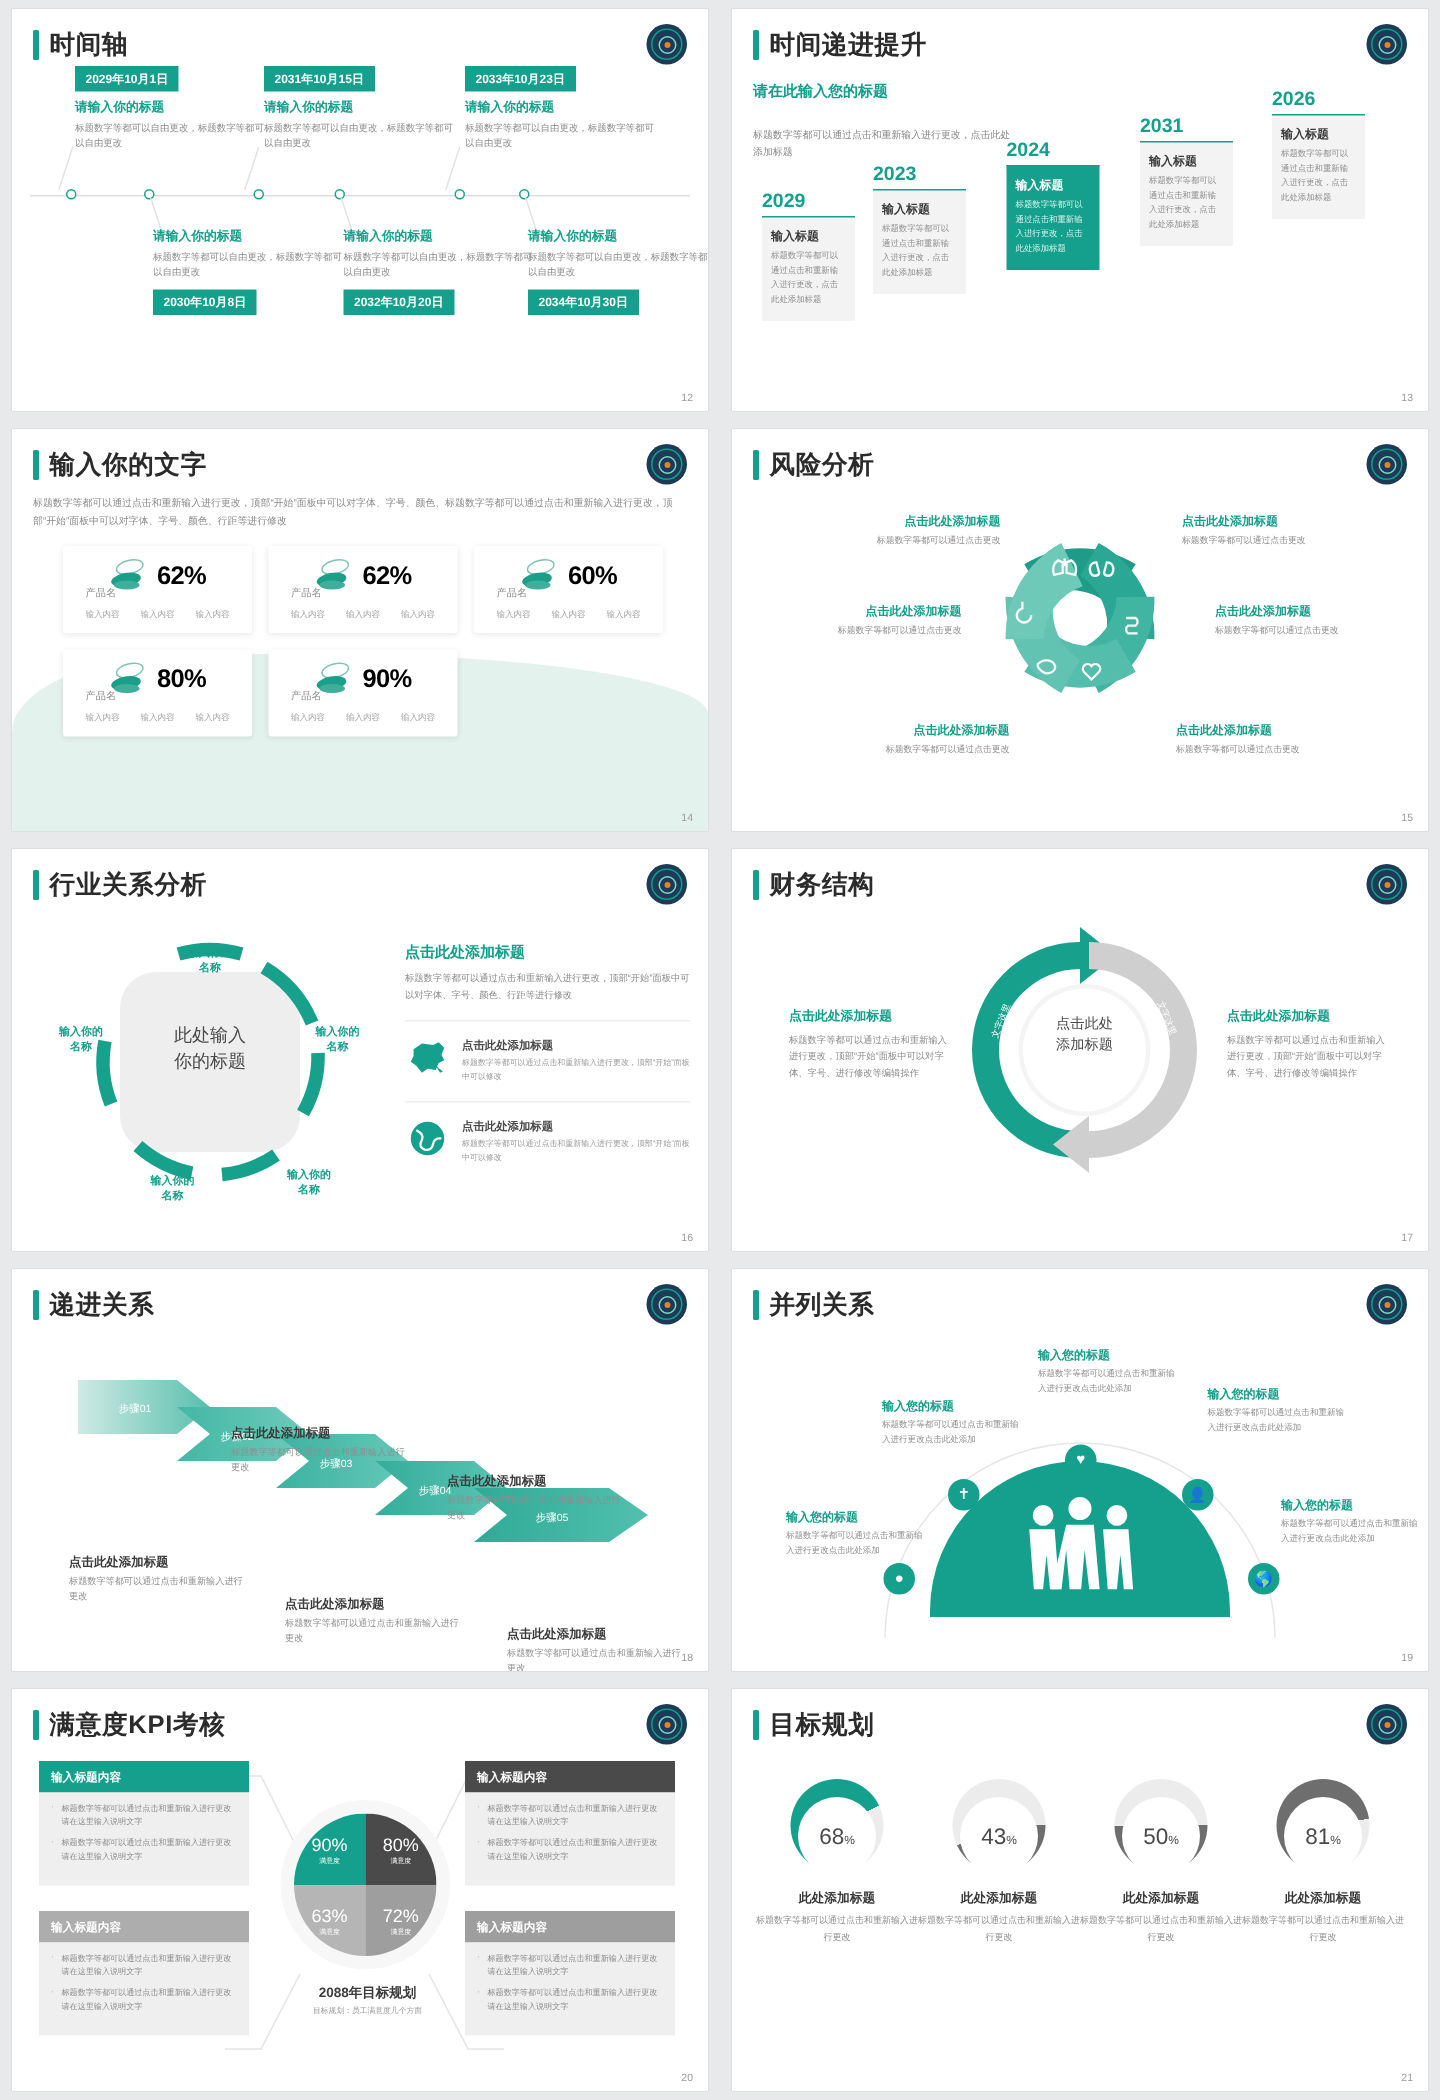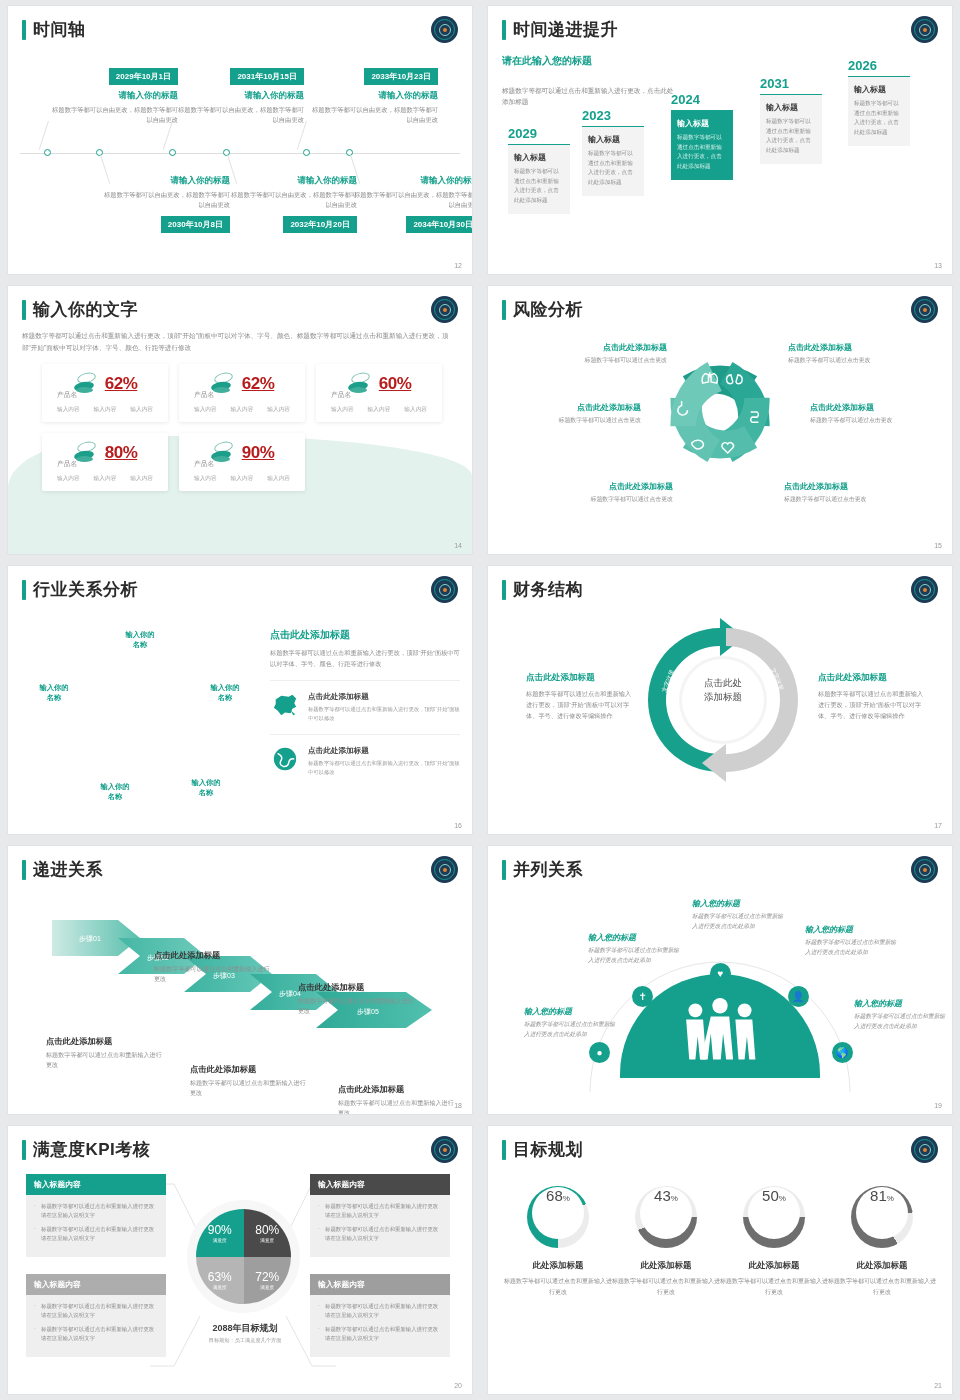--- a/index.html
+++ b/index.html
@@ -15,21 +15,21 @@
   .logo { position:absolute; right:14px; top:10px; width:27px; height:27px; border-radius:50%;
           background:#1d3a56; display:flex; align-items:center; justify-content:center; }
   .logo .r1 { width:21px; height:21px; border-radius:50%; border:1.4px solid #0f9d8c; display:flex; align-items:center; justify-content:center;}
   .logo .r2 { width:12px; height:12px; border-radius:50%; border:1.2px solid #7fd8cb; display:flex; align-items:center; justify-content:center;}
   .logo .dot { width:4px; height:4px; border-radius:50%; background:#e0832c; }
   .pnum { position:absolute; right:10px; bottom:5px; font-size:7px; color:#9a9a9a; }
 
   .teal { color:#14a08c; }
 
   
-  .tl { position:absolute; left:0; top:59px; width:392px; height:180px;text-align:right; }
+  .tl { position:absolute; left:0; top:36px; width:392px; height:180px; }
   .tl .axis { position:absolute; left:12px; top:88px; width:440px; height:1px; background:#dedede; }
   .tl .node { position:absolute; top:84px; width:7px; height:7px; border-radius:50%; border:1.3px solid #14a08c; background:#fff; }
   .tl .lead { position:absolute; width:1px; background:#e2e2e2; }
   .tl-box { position:absolute; width:128px; }
   .tl-date { display:inline-block; background:#14a08c; color:#fff; font-size:8px; font-weight:bold; padding:3px 7px; margin-bottom:5px;}
   .tl-h { font-size:8.5px; font-weight:bold; color:#14a08c; margin-bottom:3px; }
   .tl-p { font-size:6.3px; color:#8b8b8b; line-height:1.55; }
 
   
   .s13lead { position:absolute; left:14px; top:48px; width:175px; }
@@ -48,21 +48,21 @@
   .wave { position:absolute; left:0; bottom:0; width:464px; height:118px; background:#e4f2ee;
           border-radius:120px 260px 0 0 / 52px 40px 0 0; }
   .s14lead { position:absolute; left:14px; top:44px; width:436px; font-size:6.6px; color:#8b8b8b; line-height:1.75; }
   .pgrid { position:absolute; left:34px; top:78px; width:400px; display:grid; grid-template-columns:repeat(3,126px); grid-gap:11px 11px; }
   .pcard { background:#fff; box-shadow:0 1px 4px rgba(0,0,0,.09); border-radius:2px; padding:9px 8px 8px; text-align:center; }
   .pcard .row { display:flex; align-items:center; justify-content:center; gap:6px; }
   .pcard .ic { position:relative; width:26px; height:22px; }
   .pcard .ic .e1 { position:absolute; left:4px; top:0; width:19px; height:10px; border:1.3px solid #7ec3b4; border-radius:50%; transform:rotate(-14deg); }
   .pcard .ic .e2 { position:absolute; left:1px; top:9px; width:20px; height:9px; background:#1b9e8a; border-radius:50%; transform:rotate(-10deg); }
   .pcard .ic .e3 { position:absolute; left:3px; top:14px; width:17px; height:6px; background:#3fae9a; border-radius:50%; }
-  .pcard .pct { font-size:17px; font-weight:bold; color:#b91c1c; letter-spacing:-.5px;text-decoration:underline; }
+  .pcard .pct { font-size:17px; font-weight:bold; color:#000000; letter-spacing:-.5px; }
   .pcard .pname { font-size:6.8px; color:#8b8b8b; margin:-5px 0 6px 3px; text-align:left; padding-left:4px;}
   .pcard .subs { display:flex; justify-content:space-around; font-size:5.7px; color:#a2a2a2; }
 
   
   .ring15 { position:absolute; left:168px; top:62px; width:128px; height:128px; }
   .rlbl { position:absolute; width:125px; }
   .rlbl h5 { font-size:8px; font-weight:bold; color:#14a08c; margin-bottom:3px; }
   .rlbl p { font-size:5.9px; color:#8e8e8e; }
 
   
@@ -87,21 +87,21 @@
   .s17l p, .s17r p { font-size:6.2px; color:#8b8b8b; line-height:1.8; }
 
   
   .arrows { position:absolute; left:0; top:40px; width:464px; height:190px; }
   .albl { position:absolute; width:120px; }
   .albl h5 { font-size:8.3px; font-weight:bold; color:#3b3b3b; margin-bottom:3px; }
   .albl p { font-size:6.1px; color:#8e8e8e; line-height:1.7; }
 
   
   .dome { position:absolute; left:132px; top:128px; width:200px; height:104px; }
-  .dlbl { position:absolute; width:92px;font-style:italic; }
+  .dlbl { position:absolute; width:92px; }
   .dlbl h5 { font-size:8px; font-weight:bold; color:#14a08c; margin-bottom:3px; }
   .dlbl p { font-size:5.7px; color:#8e8e8e; line-height:1.7; }
   .dicon { position:absolute; width:21px; height:21px; border-radius:50%; background:#14a08c; color:#fff;
            display:flex; align-items:center; justify-content:center; font-size:10px; }
 
   
   .kbox { position:absolute; width:140px; }
   .kbox .kh { font-size:7.8px; font-weight:bold; padding:5px 8px; color:#fff; }
   .kbox .kb { background:#efefef; padding:7px 8px 9px; }
   .kbox .kb li { list-style:none; position:relative; padding-left:7px; font-size:5.4px; color:#8d8d8d; line-height:1.75; margin-bottom:4px; }
@@ -111,22 +111,22 @@
   .pq b { font-size:12px; font-weight:normal; }
   .pq span { font-size:4.6px; margin-top:1px; }
   .kcap { position:absolute; left:178px; top:196px; width:118px; text-align:center; }
   .kcap h5 { font-size:9px; color:#3c3c3c; margin-bottom:2px; }
   .kcap p { font-size:5.2px; color:#9a9a9a; }
 
   
   .dset { position:absolute; left:16px; top:60px; width:432px; display:grid; grid-template-columns:repeat(4,108px); }
   .dcell { text-align:center; }
   .dring { position:relative; width:62px; height:62px; margin:0 auto 12px; border-radius:50%; }
-  .dring .hole { position:absolute; left:5px; top:1px; width:52px; height:52px; border-radius:50%; background:#fff;
-                 display:flex; justify-content:center; }
+  .dring .hole { position:absolute; left:5px; top:12px; width:52px; height:52px; border-radius:50%; background:#fff;
+                 display:flex; align-items:center; justify-content:center; }
   .dring .hole b { font-size:15px; font-weight:normal; color:#4a4a4a; }
   .dring .hole b i { font-size:8px; font-style:normal; }
   .dcell h5 { font-size:8.5px; font-weight:bold; color:#3b3b3b; margin-bottom:4px; }
   .dcell p { font-size:6px; color:#8e8e8e; line-height:1.75; }
 </style>
 </head>
 <body>
 
 <div class="deck">
 
@@ -448,20 +448,34 @@
     <div class="ttl">行业关系分析</div>
   </div>
   <div class="logo">
           <div class="r1">
             <div class="r2">
               <div class="dot"></div>
             </div>
           </div>
         </div>
 
+  <div class="gear">
+    <div class="core"></div>
+    <svg viewBox="0 0 168 168" style="position:absolute;left:0;top:0;width:168px;height:168px">
+      <g fill="none" stroke="#17a18d" stroke-width="9" stroke-linecap="butt">
+        <path d="M 63 12 A 76 76 0 0 1 105 12"></path>
+        <path d="M 120 21 A 76 76 0 0 1 152 58"></path>
+        <path d="M 156 78 A 76 76 0 0 1 146 118"></path>
+        <path d="M 128 146 A 76 76 0 0 1 92 159"></path>
+        <path d="M 72 158 A 76 76 0 0 1 36 140"></path>
+        <path d="M 18 112 A 76 76 0 0 1 14 70"></path>
+      </g>
+    </svg>
+    <div class="ctr">此处输入<br>你的标题</div>
+  </div>
   <div class="glbl" style="left:102px;top:64px">输入你的<br>名称</div>
   <div class="glbl" style="left:187px;top:117px">输入你的<br>名称</div>
   <div class="glbl" style="left:168px;top:212px">输入你的<br>名称</div>
   <div class="glbl" style="left:77px;top:216px">输入你的<br>名称</div>
   <div class="glbl" style="left:16px;top:117px">输入你的<br>名称</div>
 
   <div class="s16right">
     <h4>点击此处添加标题</h4>
     <p>标题数字等都可以通过点击和重新输入进行更改，顶部“开始”面板中可以对字体、字号、颜色、行距等进行修改</p>
 

